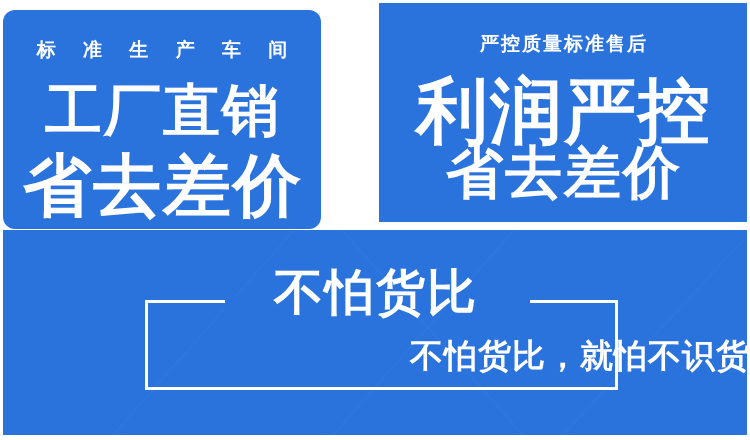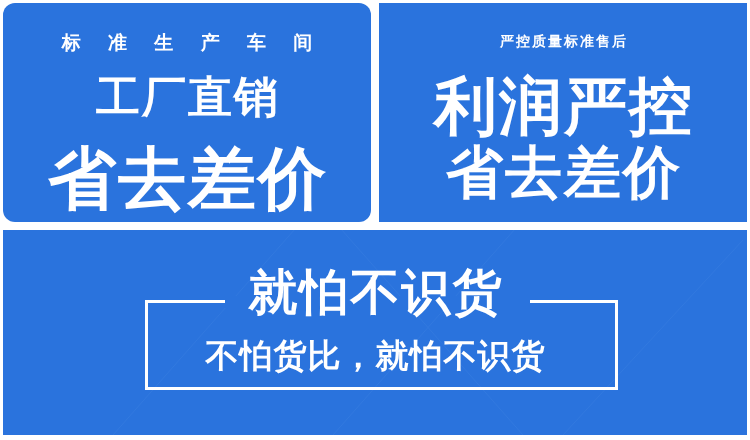--- a/index.html
+++ b/index.html
@@ -15,21 +15,21 @@
     font-family: "Liberation Sans", "DejaVu Sans", sans-serif;
     overflow: hidden;
   }
 
   
   .panel {
     position: absolute;
     background: #2a73dd;
     overflow: hidden;
   }
-  #panel-top-left  { left: 3px;   top: 3px;   width: 368px; height: 219px; border-radius: 12px; }
+  #panel-top-left  { left: 3px;   top: 10px;   width: 318px; height: 219px; border-radius: 12px; }
   #panel-top-right { left: 379px; top: 3px;   width: 368px; height: 219px; }
   #panel-bottom    { left: 3px;   top: 230px; width: 744px; height: 205px; }
 
   
   .watermark {
     position: absolute;
     inset: 0;
     pointer-events: none;
     opacity: .5;
   }
@@ -49,26 +49,26 @@
     left: 0; right: 0;
     text-align: center;
     color: #ffffff;
     font-weight: bold;
     line-height: 1;
     white-space: nowrap;
   }
 
   
   #tl-eyebrow  { top: 30px; font-size: 19px; letter-spacing: 11px; text-indent: 11px; }
-  #tl-line1    { top: 72px; font-size: 44px; letter-spacing: 2px;  text-indent: 2px; }
+  #tl-line1    { top: 72px; font-size: 57px; letter-spacing: 2px;  text-indent: 2px; }
   #tl-line2    { top: 141px; font-size: 68px; letter-spacing: 2px;  text-indent: 2px; }
 
   
-  #tr-eyebrow  { top: 31px; font-size: 14px; letter-spacing: 2px; text-indent: 2px; }
-  #tr-line1    { top: 72px; font-size: 63px; letter-spacing: 2px; text-indent: 2px; }
+  #tr-eyebrow  { top: 31px; font-size: 19px; letter-spacing: 2px; text-indent: 2px; }
+  #tr-line1    { top: 72px; font-size: 72px; letter-spacing: 2px; text-indent: 2px; }
   #tr-line2    { top: 141px; font-size: 57px; letter-spacing: 2px; text-indent: 2px; }
 
   
   #frame {
     position: absolute;
     left: 142px;
     top: 70px;          
     width: 473px;
     height: 90px;
     border: 3px solid #ffffff;
@@ -94,21 +94,21 @@
     font-size: 49px;
     line-height: 1;
     letter-spacing: 2px;
     text-indent: 2px;
     white-space: nowrap;
   }
   #bt-sub {
     position: absolute;
     left: 0; right: 0;
     top: 339px;
-    text-align: center;
+    text-align: right;
     color: #ffffff;
     font-weight: bold;
     font-size: 33px;
     line-height: 1;
     letter-spacing: 1px;
     text-indent: 1px;
     white-space: nowrap;
   }
 </style>
 </head>
@@ -137,17 +137,17 @@
         <line x1="110" y1="205" x2="300" y2="-10"></line>
         <line x1="560" y1="205" x2="740" y2="10"></line>
       </g>
     </svg>
 
     <div id="frame"></div>
   </div>
 
   <div id="frame-notch"></div>
 
-  <div id="bt-title">就怕不识货</div>
+  <div id="bt-title">不怕货比</div>
 
   <div id="bt-sub">不怕货比，就怕不识货</div>
 
 </div>
 
 </body></html>

